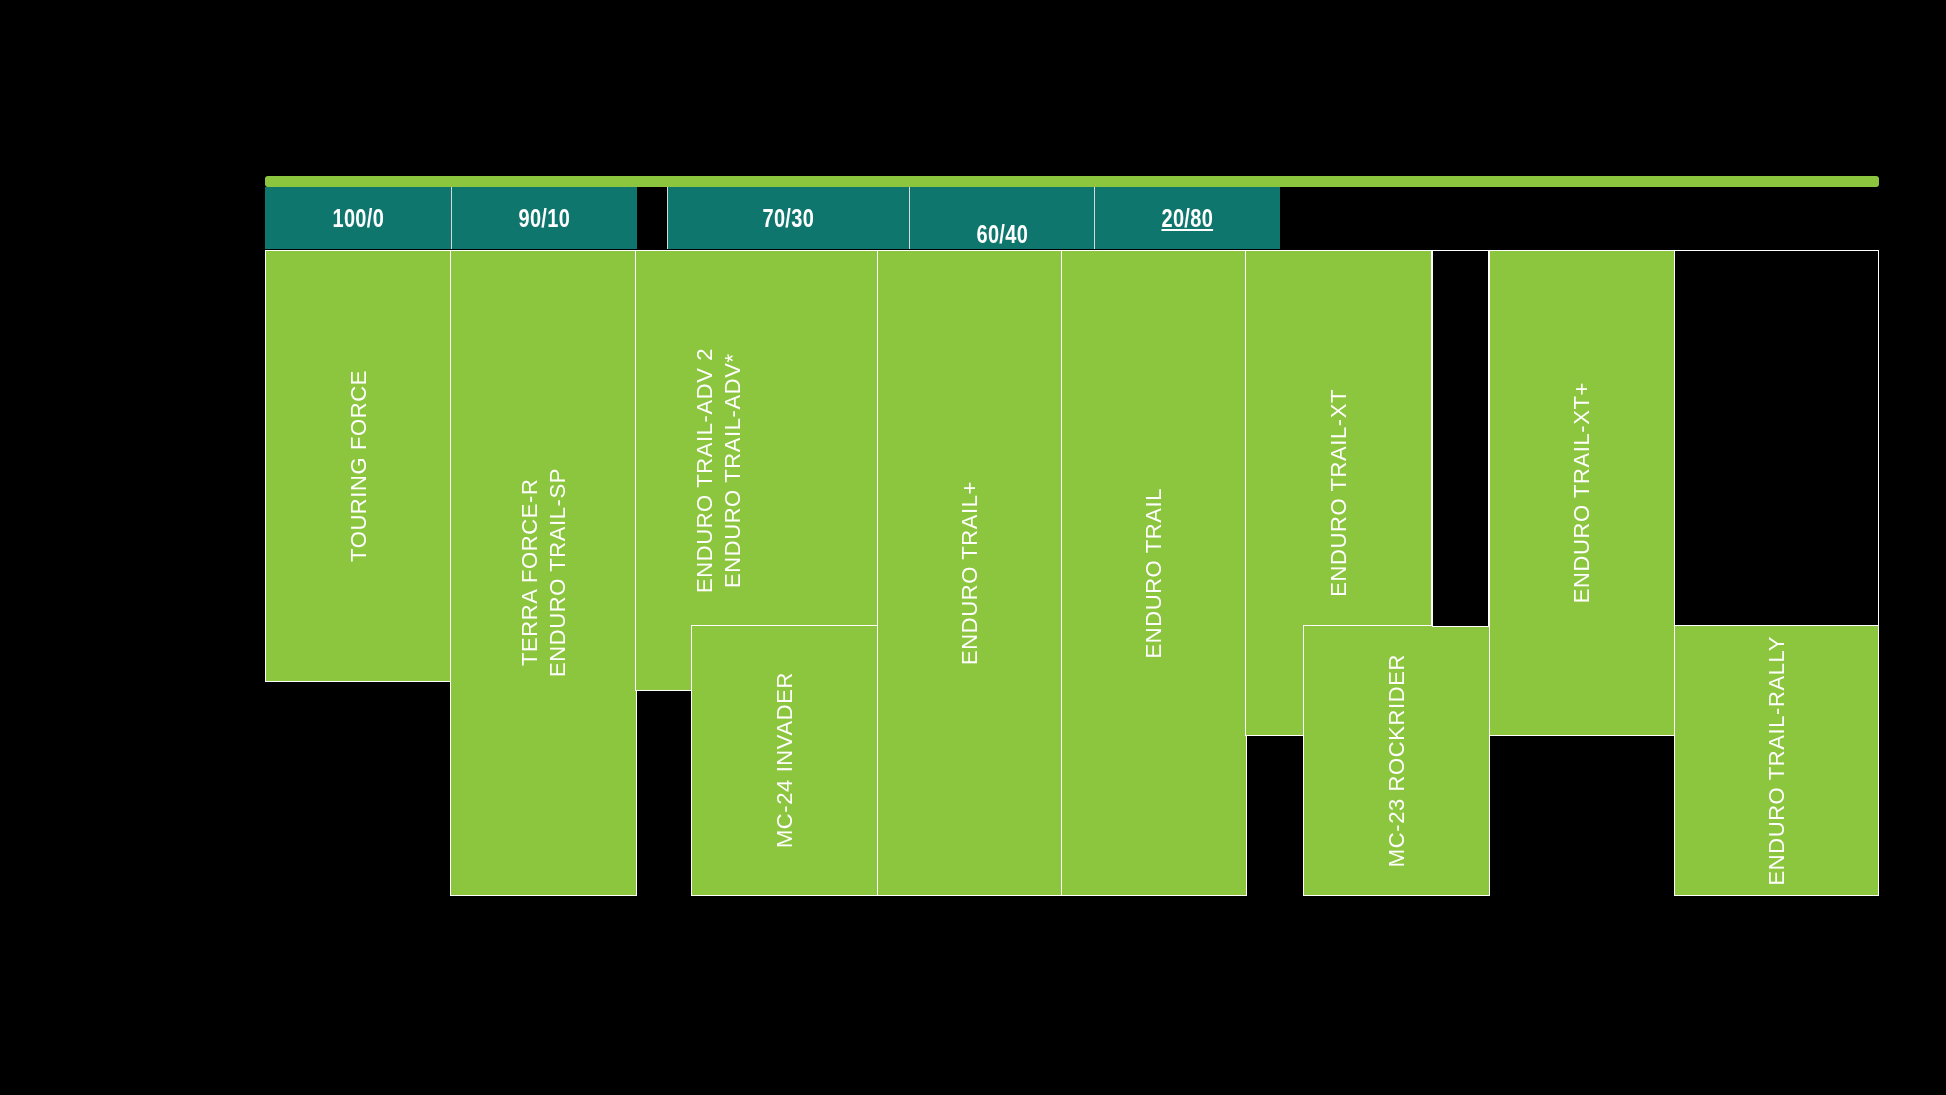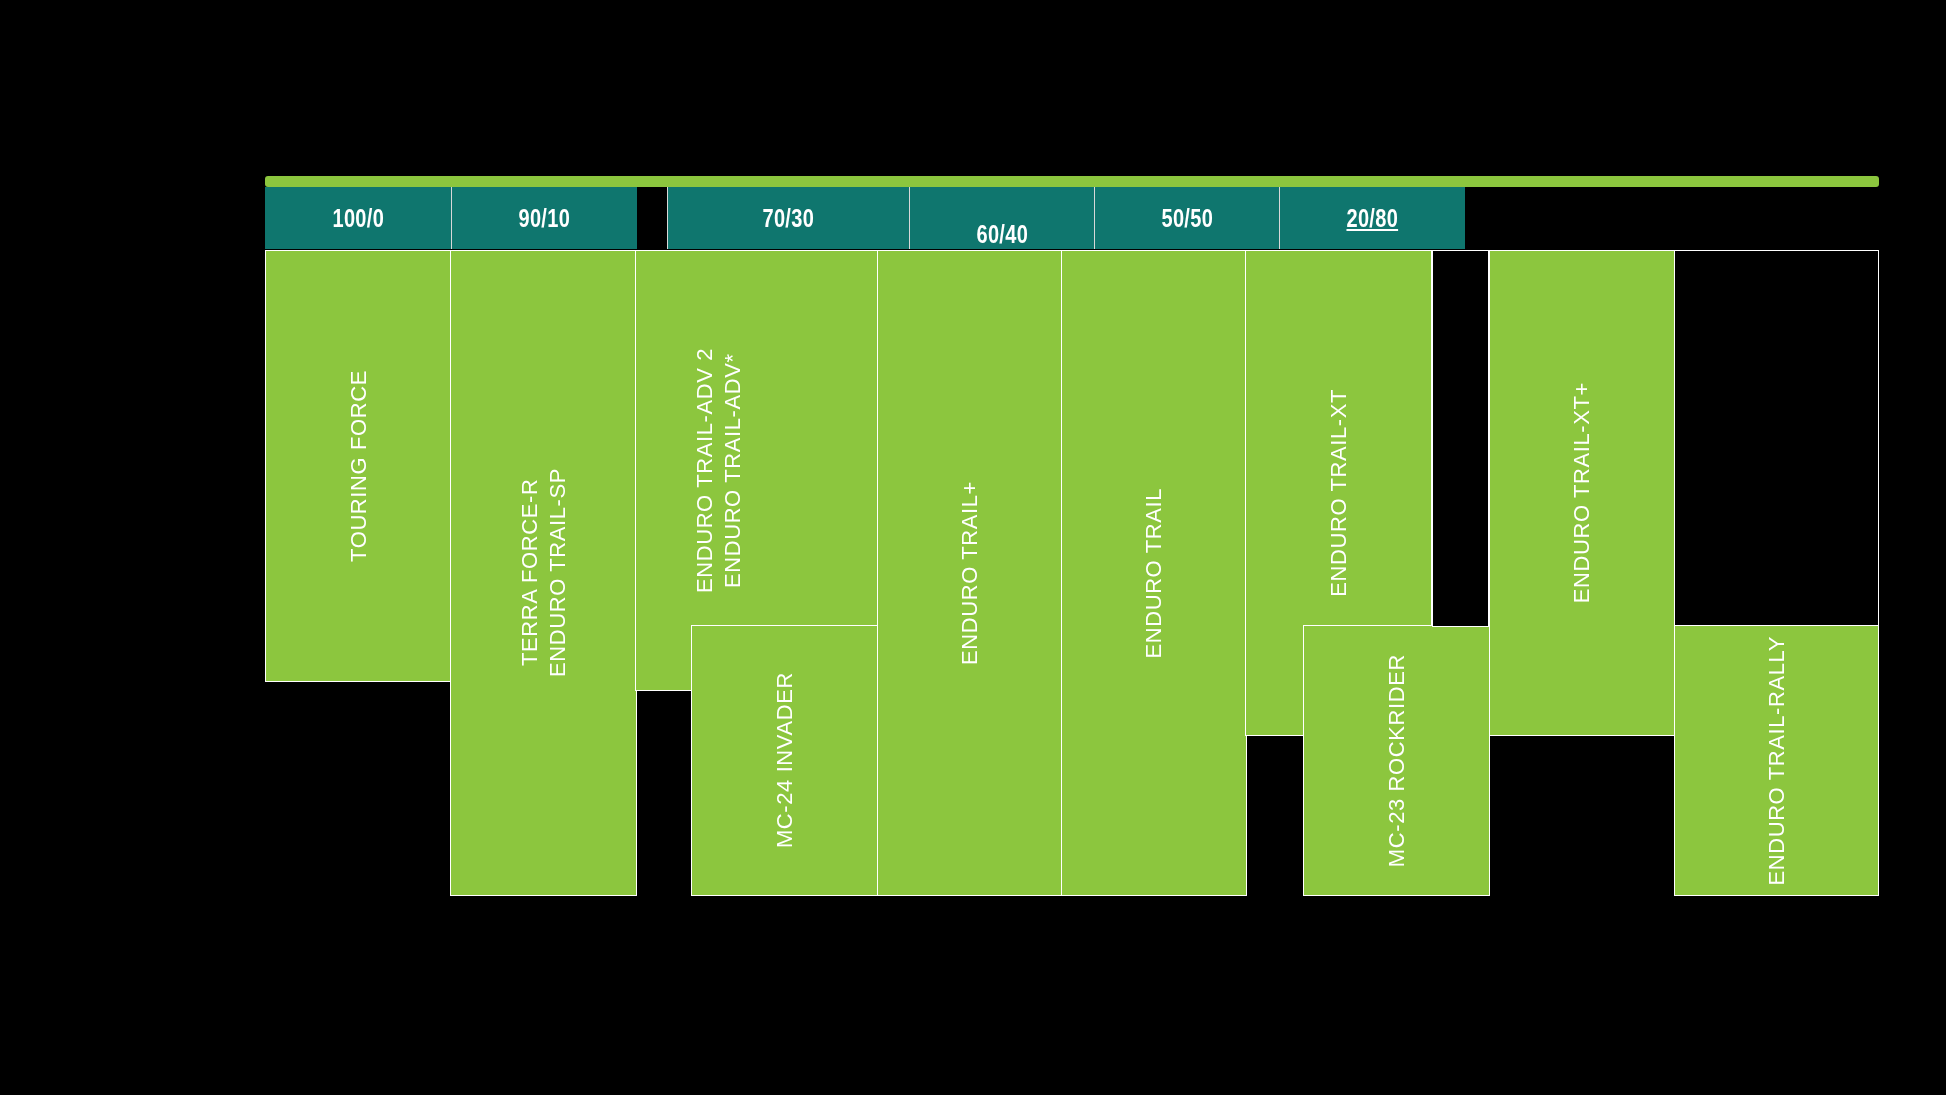--- a/index.html
+++ b/index.html
@@ -119,23 +119,20 @@
     </div>
     <div class="header-cell" style="width:186px;">
       <span class="header-label">90/10</span>
     </div>
     <div class="header-cell" style="width:242px;margin-left:30px;">
       <span class="header-label">70/30</span>
     </div>
     <div class="header-cell" style="width:185px;align-items:flex-end;">
       <span class="header-label">60/40</span>
     </div>
-    <div class="header-cell" style="width:185px;">
-      <span class="header-label">50/50</span>
-    </div>
     <div class="header-cell" style="width:186px;text-decoration:underline;">
       <span class="header-label">20/80</span>
     </div>
   </div>
 
   <div class="plot" style="left:0px; top:0px; width:1946px; height:1095px;">
 
     <div class="bar" style="left:265px; top:250px; width:187px; height:432px;">
       <div class="bar-label-wrap">
         <span class="bar-label">TOURING FORCE</span>

